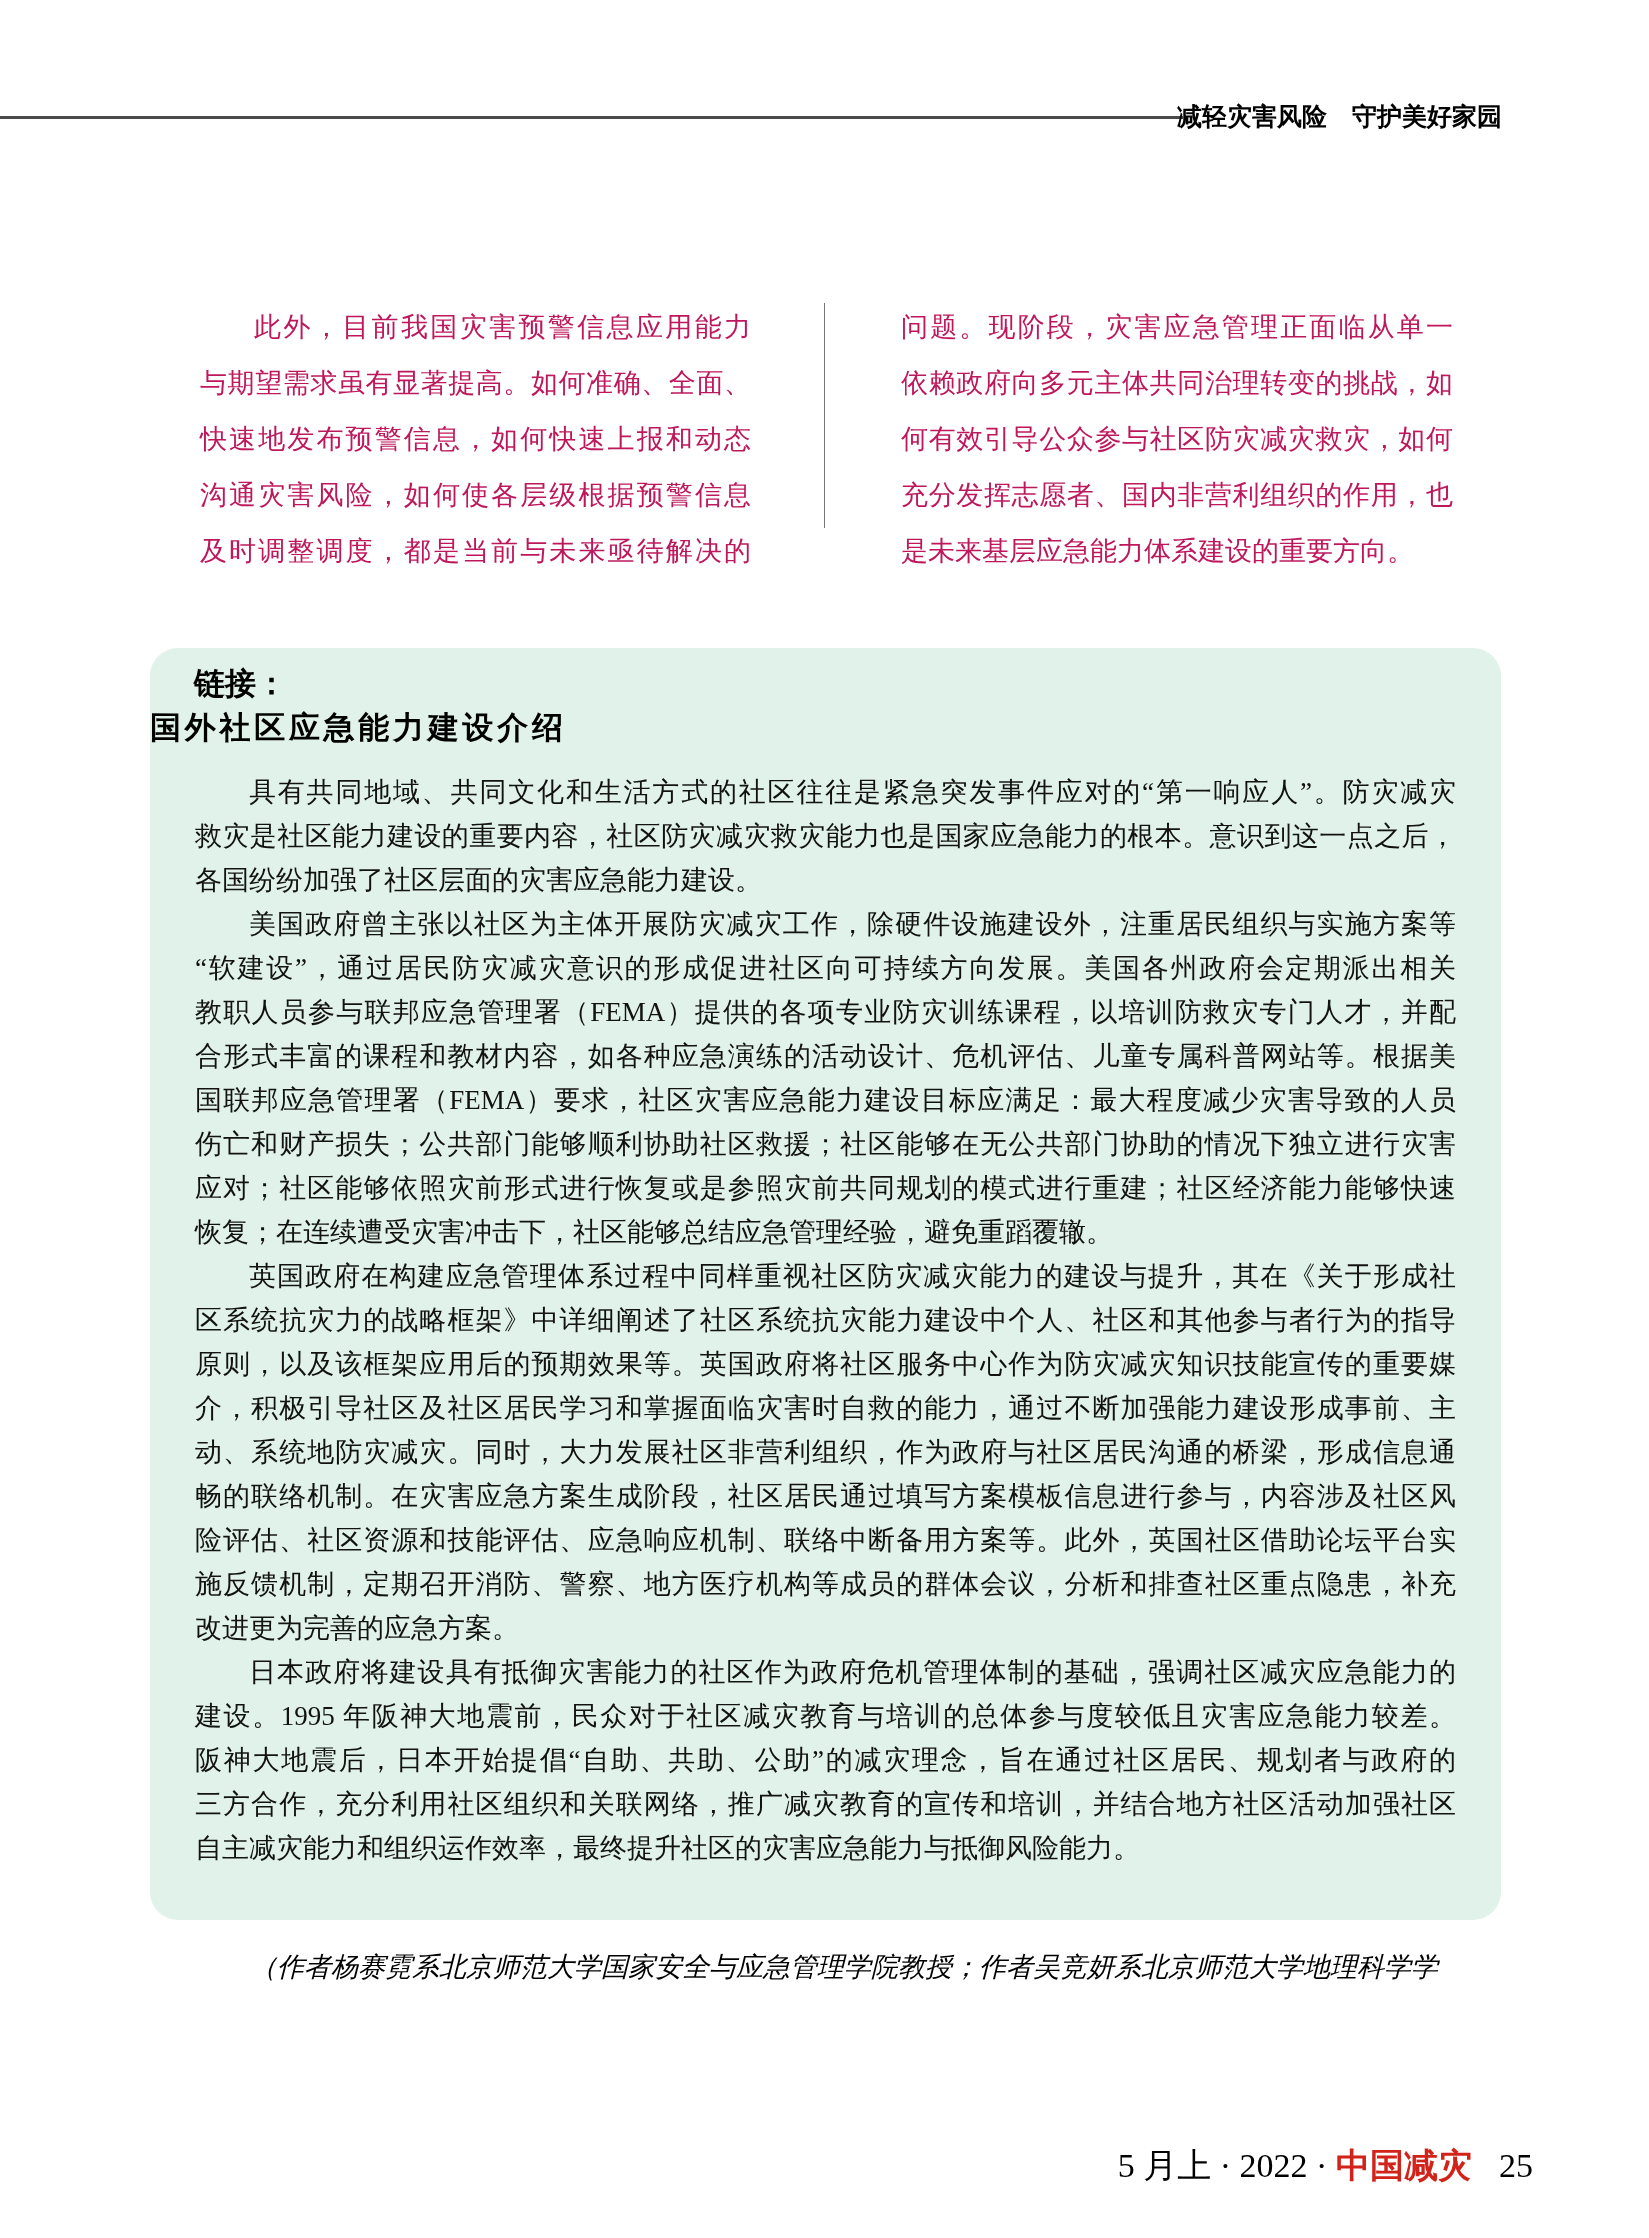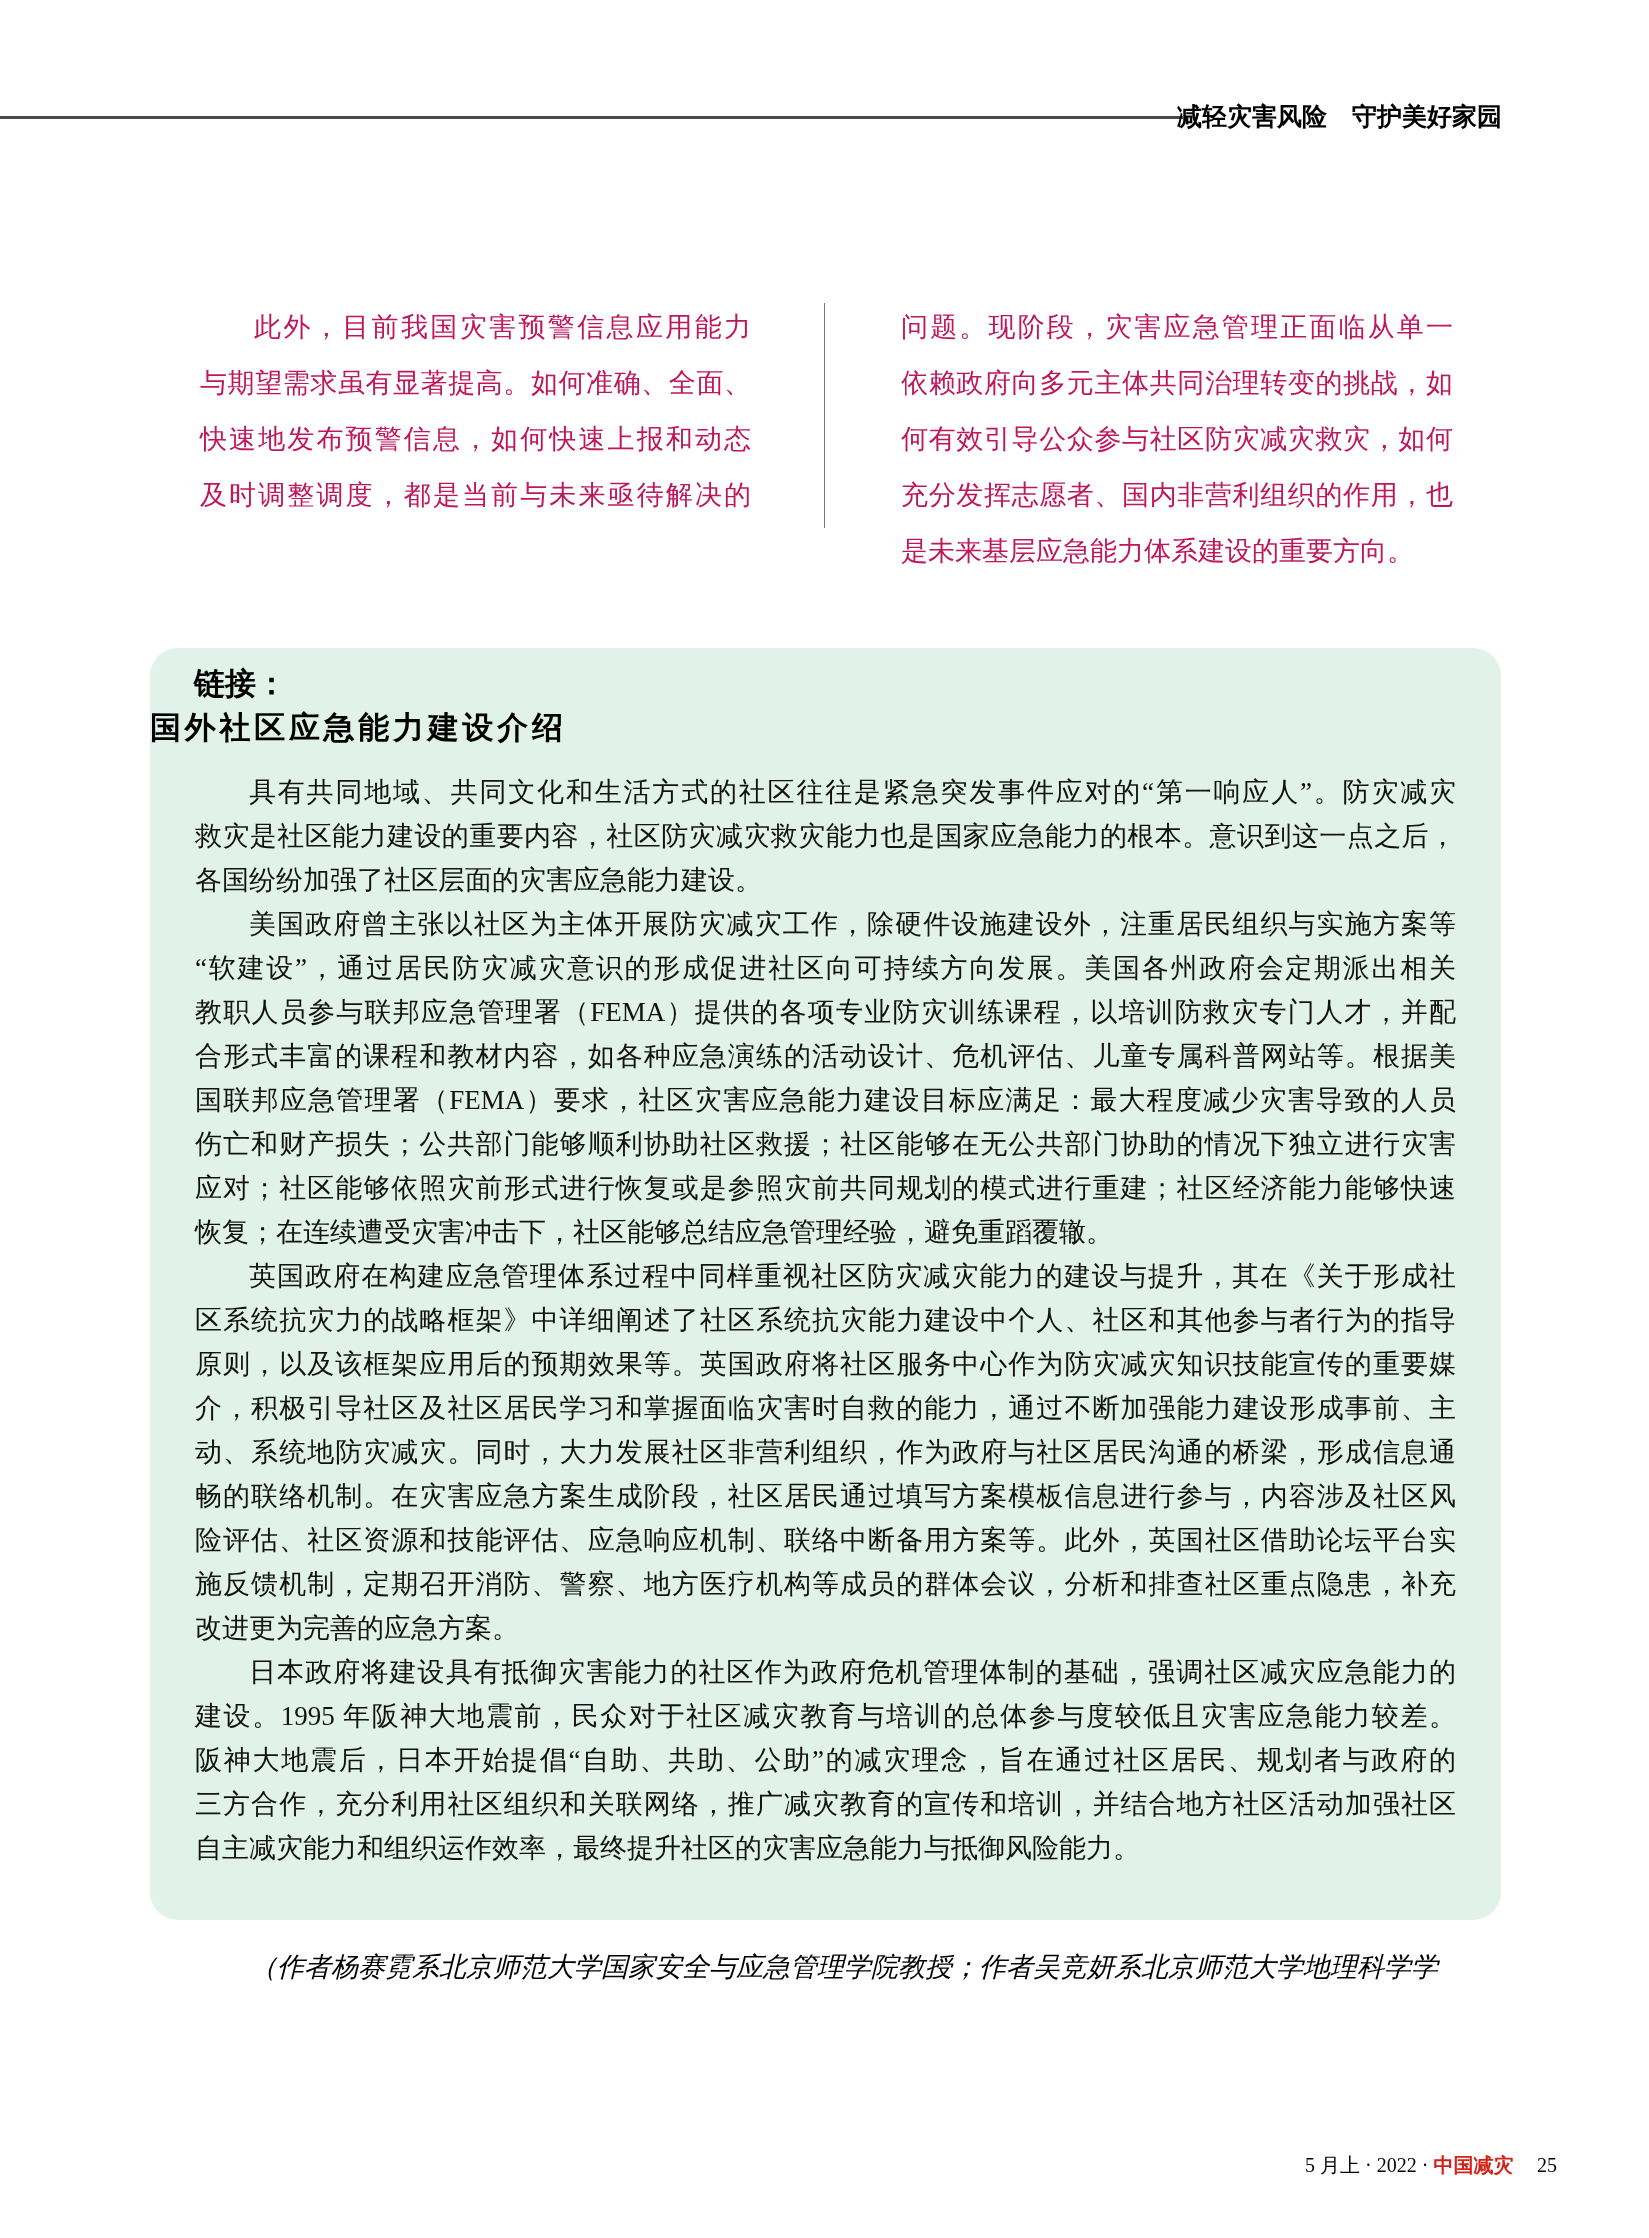--- a/index.html
+++ b/index.html
@@ -53,38 +53,39 @@
 
   
   .author{
     left:196px;top:1946px;width:1277px;
     font-size:27px;font-style:italic;color:#000000;
   }
   .author .line{line-height:43px;height:43px;text-align:left;text-align-last:auto;white-space:nowrap;}
 
   
   .footer{
-    right:92px;top:2148px;height:35px;line-height:35px;
-    font-size:20px;color:#000;white-space:nowrap;
+    right:116px;top:2148px;height:35px;line-height:35px;
+    font-size:34px;color:#000;white-space:nowrap;
   }
   .footer .magazine{color:#d2231a;font-weight:bold;}
   .footer .page-num{margin-left:18.6px;}
 </style>
 </head>
 <body>
 
 <div class="abs header-rule"></div>
 <div class="abs header-title">
   <span>减轻灾害风险</span><span class="gap"></span><span>守护美好家园</span>
 </div>
 
 <div class="abs intro-col intro-left">
     <div class="line ind">此外，目前我国灾害预警信息应用能力</div>
     <div class="line">与期望需求虽有显著提高。如何准确、全面、</div>
     <div class="line">快速地发布预警信息，如何快速上报和动态</div>
+    <div class="line">沟通灾害风险，如何使各层级根据预警信息</div>
     <div class="line">及时调整调度，都是当前与未来亟待解决的</div>
   </div>
 <div class="abs col-divider"></div>
 <div class="abs intro-col intro-right">
     <div class="line">问题。现阶段，灾害应急管理正面临从单一</div>
     <div class="line">依赖政府向多元主体共同治理转变的挑战，如</div>
     <div class="line">何有效引导公众参与社区防灾减灾救灾，如何</div>
     <div class="line">充分发挥志愿者、国内非营利组织的作用，也</div>
     <div class="line natural">是未来基层应急能力体系建设的重要方向。</div>
   </div>

